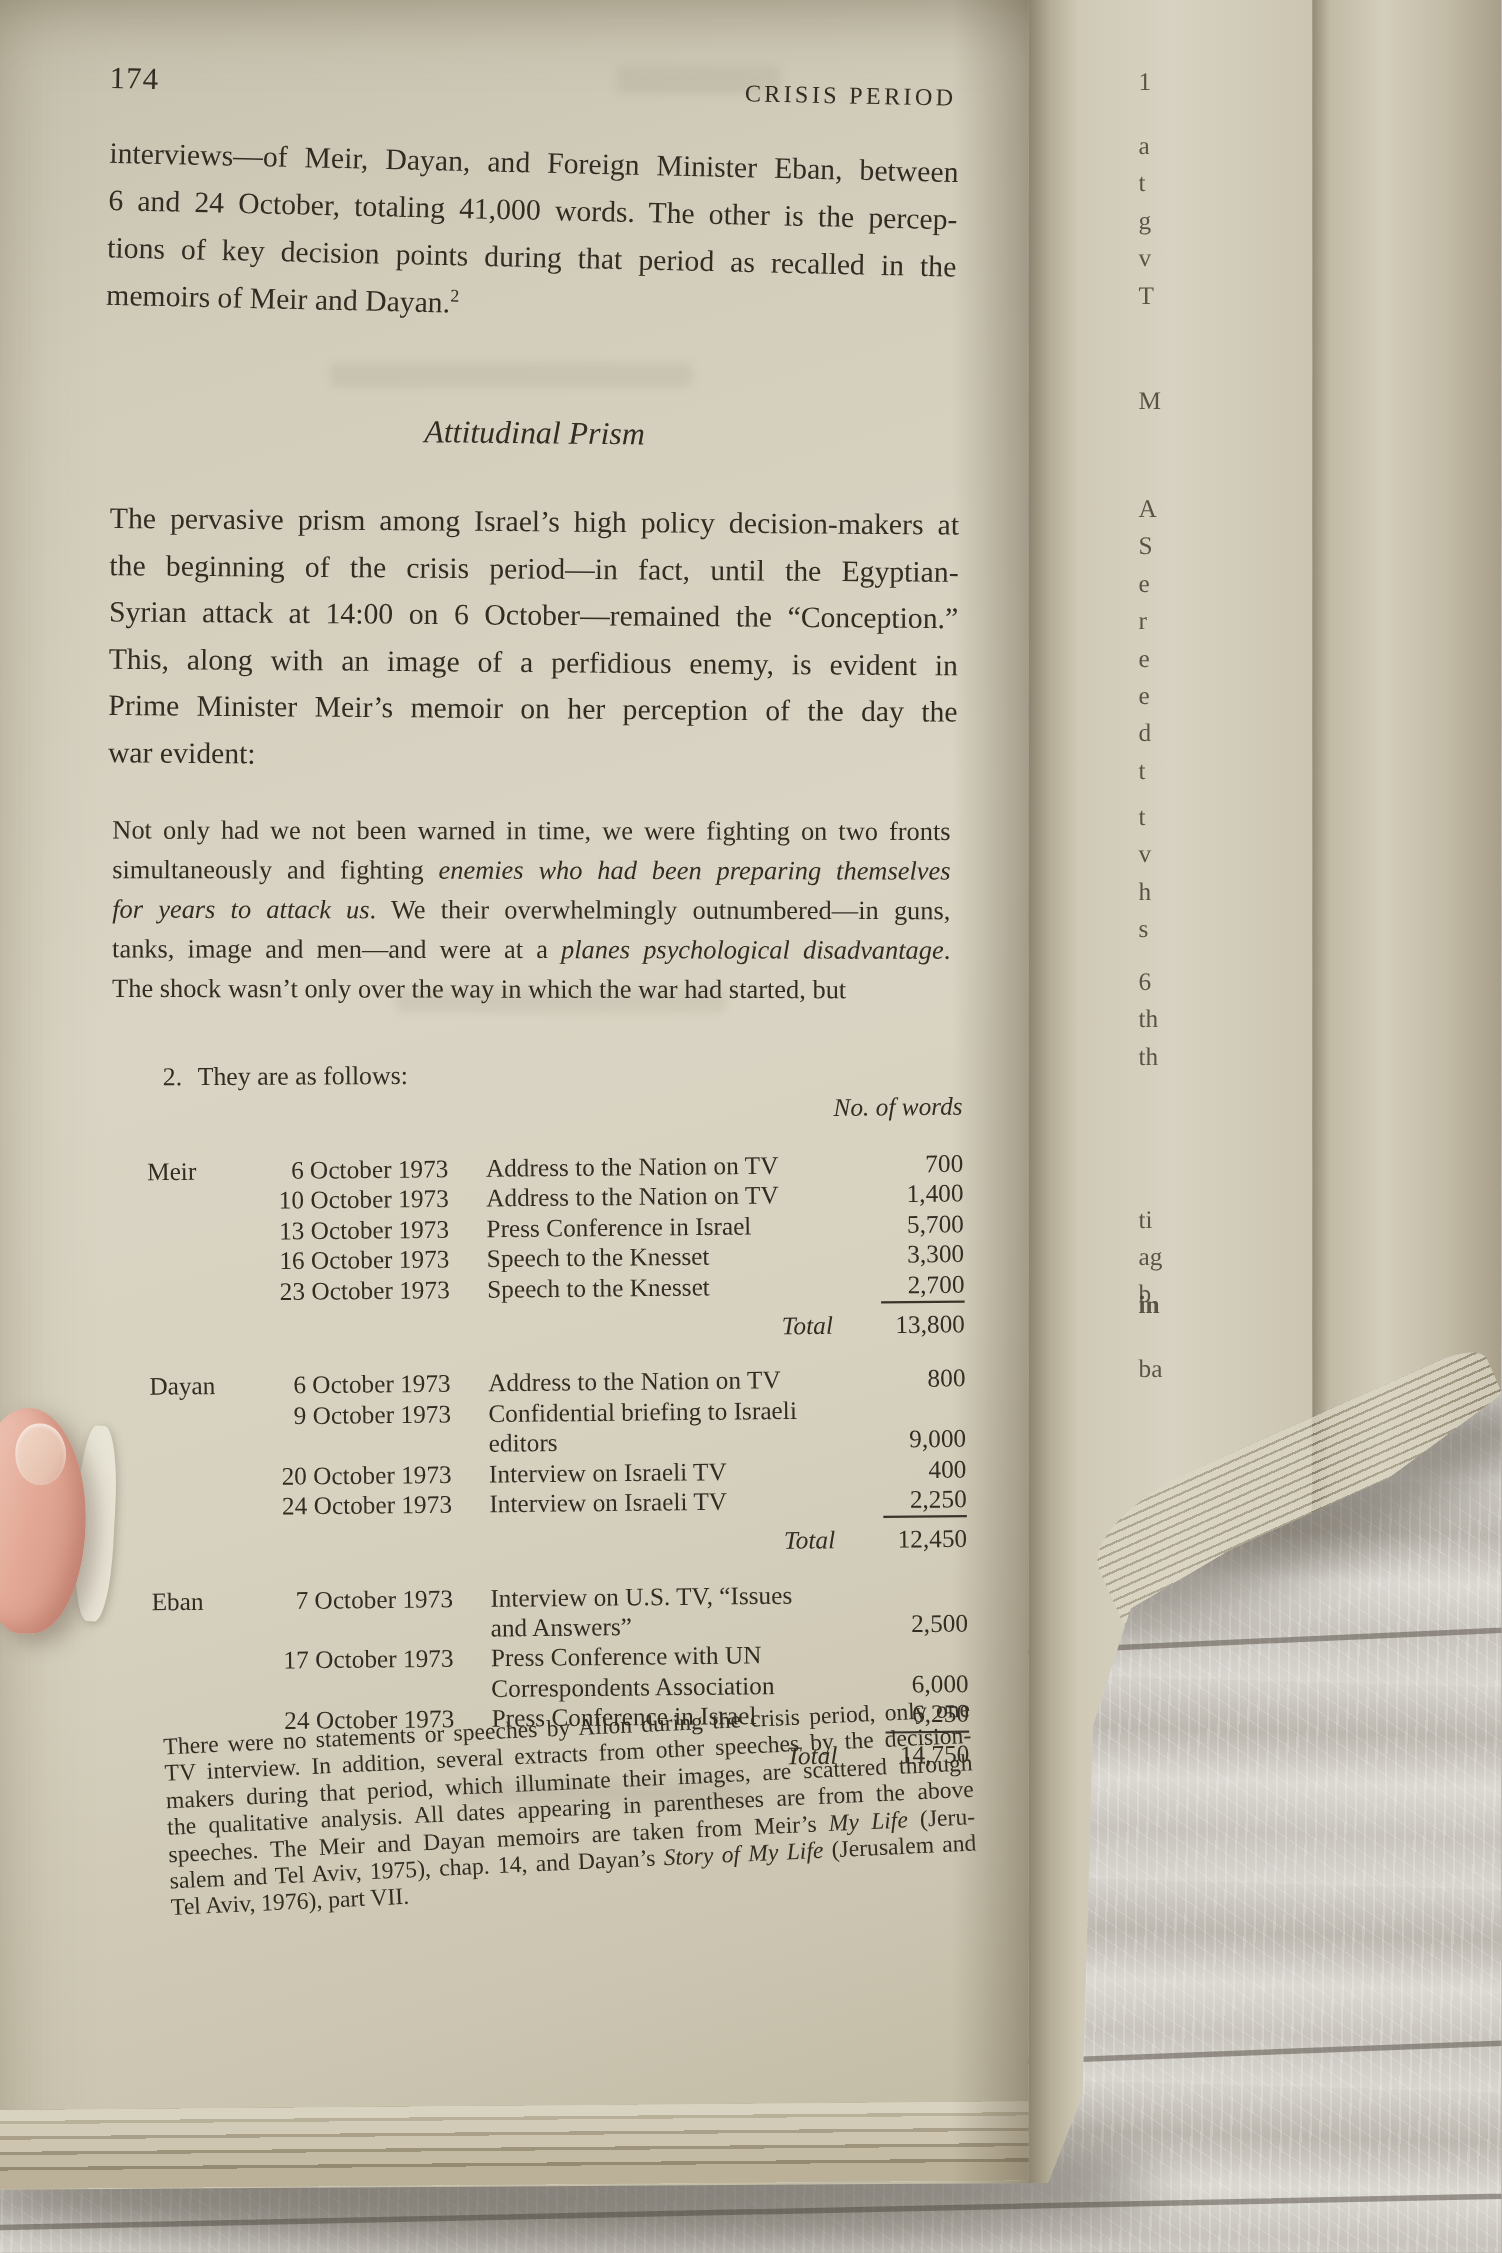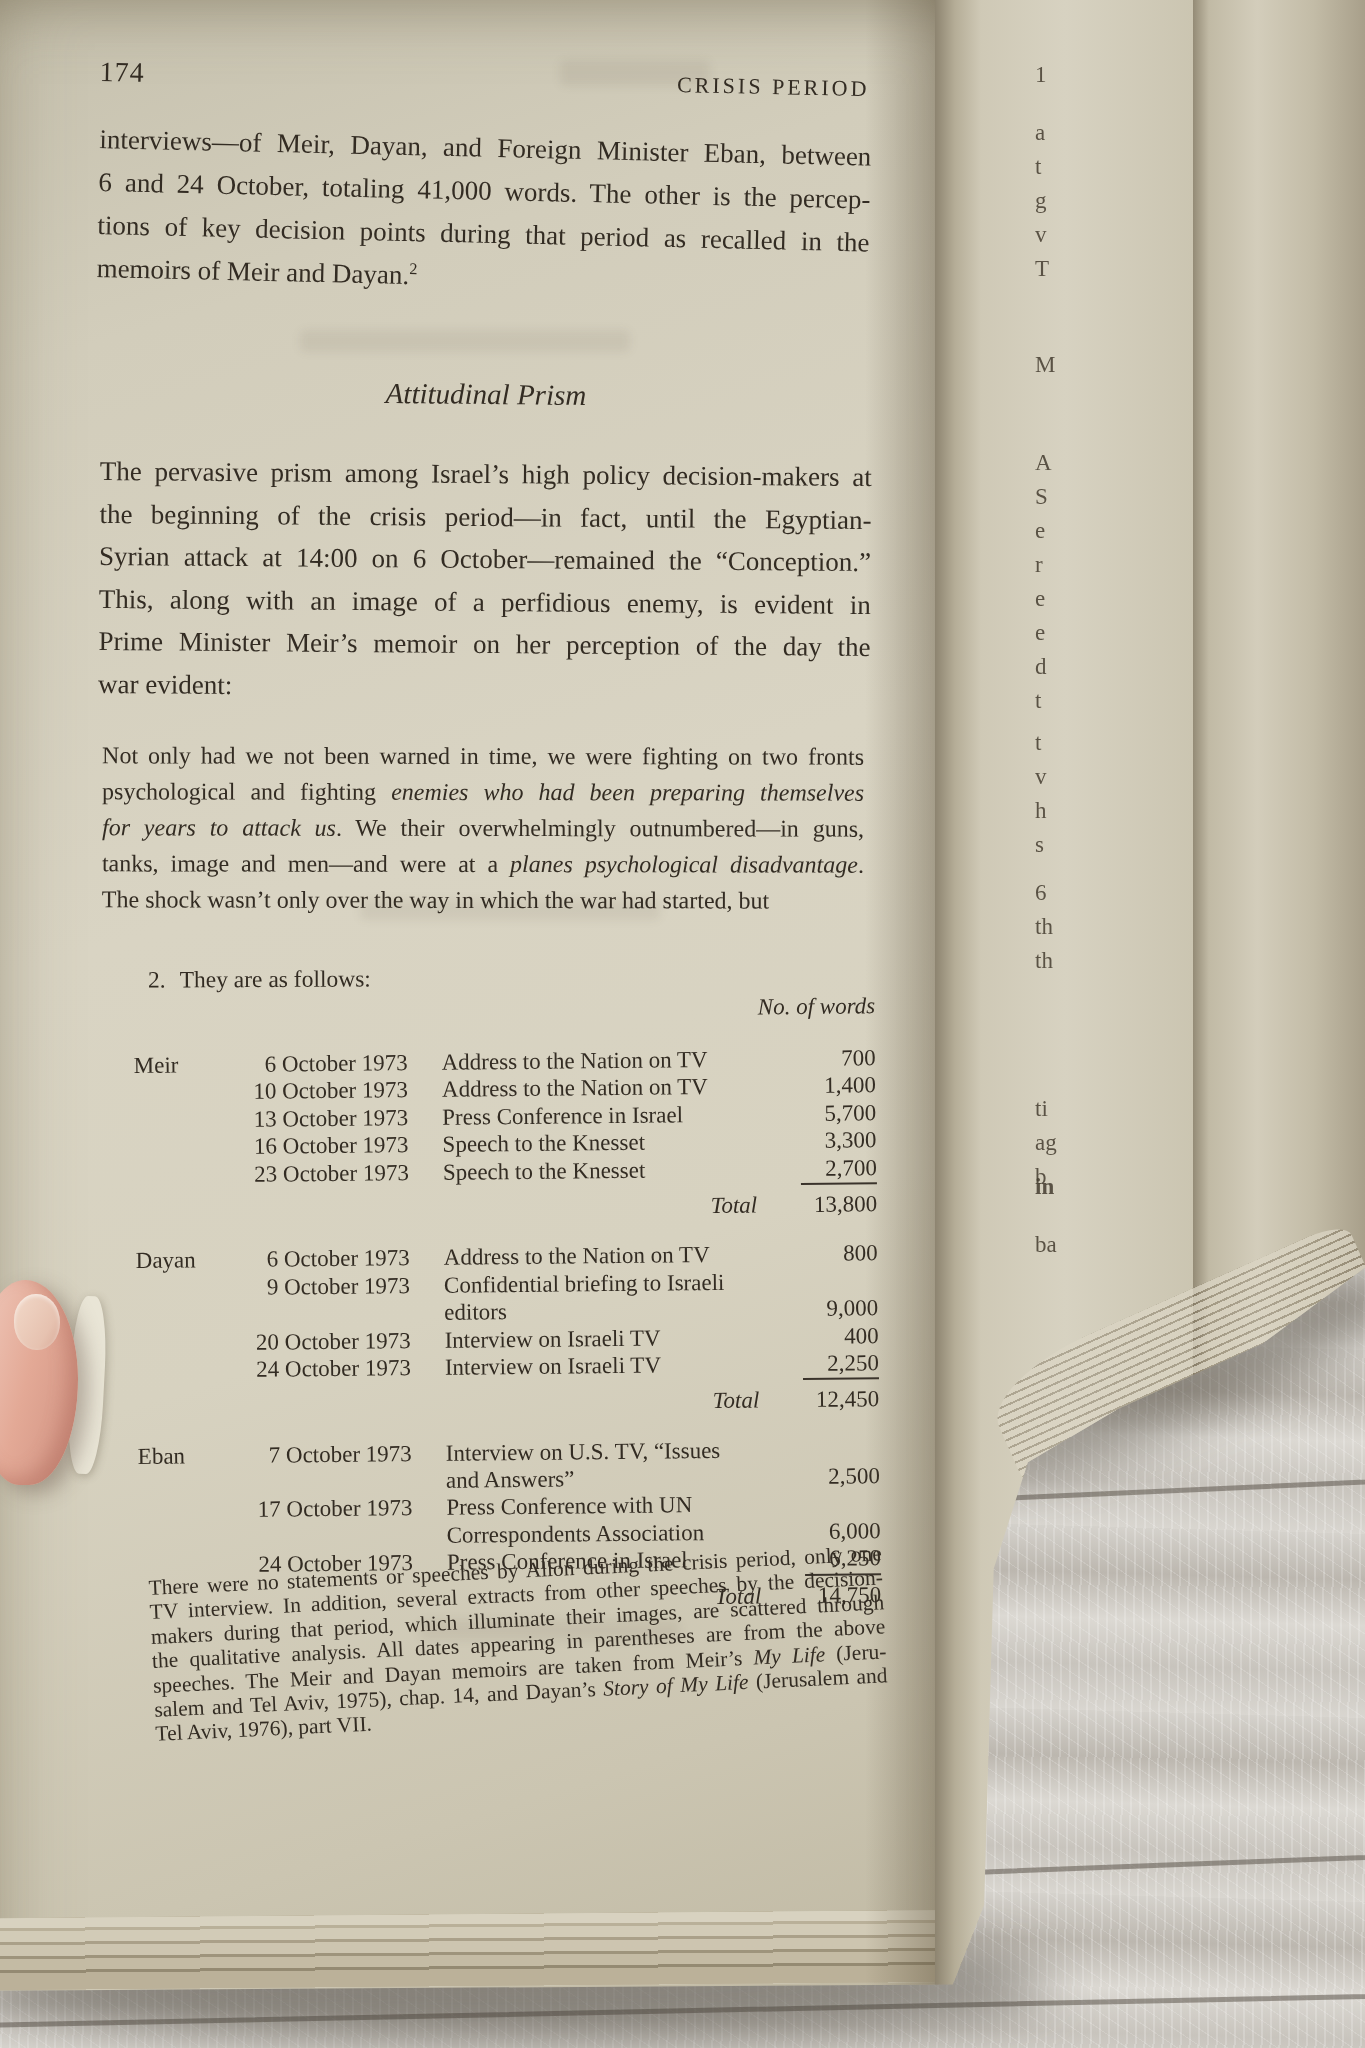--- a/index.html
+++ b/index.html
@@ -152,21 +152,21 @@
           <div class="tl"><span>The pervasive prism among Israel’s high policy decision-makers at</span></div>
           <div class="tl"><span>the beginning of the crisis period—in fact, until the Egyptian-</span></div>
           <div class="tl"><span>Syrian attack at 14:00 on 6 October—remained the “Conception.”</span></div>
           <div class="tl"><span>This, along with an image of a perfidious enemy, is evident in</span></div>
           <div class="tl"><span>Prime Minister Meir’s memoir on her perception of the day the</span></div>
           <div class="tl last"><span>war evident:</span></div>
         </div>
 
       <div class="quote">
           <div class="tl"><span>Not only had we not been warned in time, we were fighting on two fronts</span></div>
-          <div class="tl"><span>psychological and fighting </span><span class="it">enemies who had been preparing themselves</span></div>
+          <div class="tl"><span>simultaneously and fighting </span><span class="it">enemies who had been preparing themselves</span></div>
           <div class="tl"><span class="it">for years to attack us</span><span>. We their overwhelmingly outnumbered—in guns,</span></div>
           <div class="tl"><span>tanks, image and men—and were at a </span><span class="it">planes psychological disadvantage</span><span>.</span></div>
           <div class="tl last"><span>The shock wasn’t only over the way in which the war had started, but</span></div>
         </div>
 
       <div class="fnlabel">
         <span class="sp">2.</span><span>They are as follows:</span>
       </div>
 
       <div class="fntable" id="fntable">

